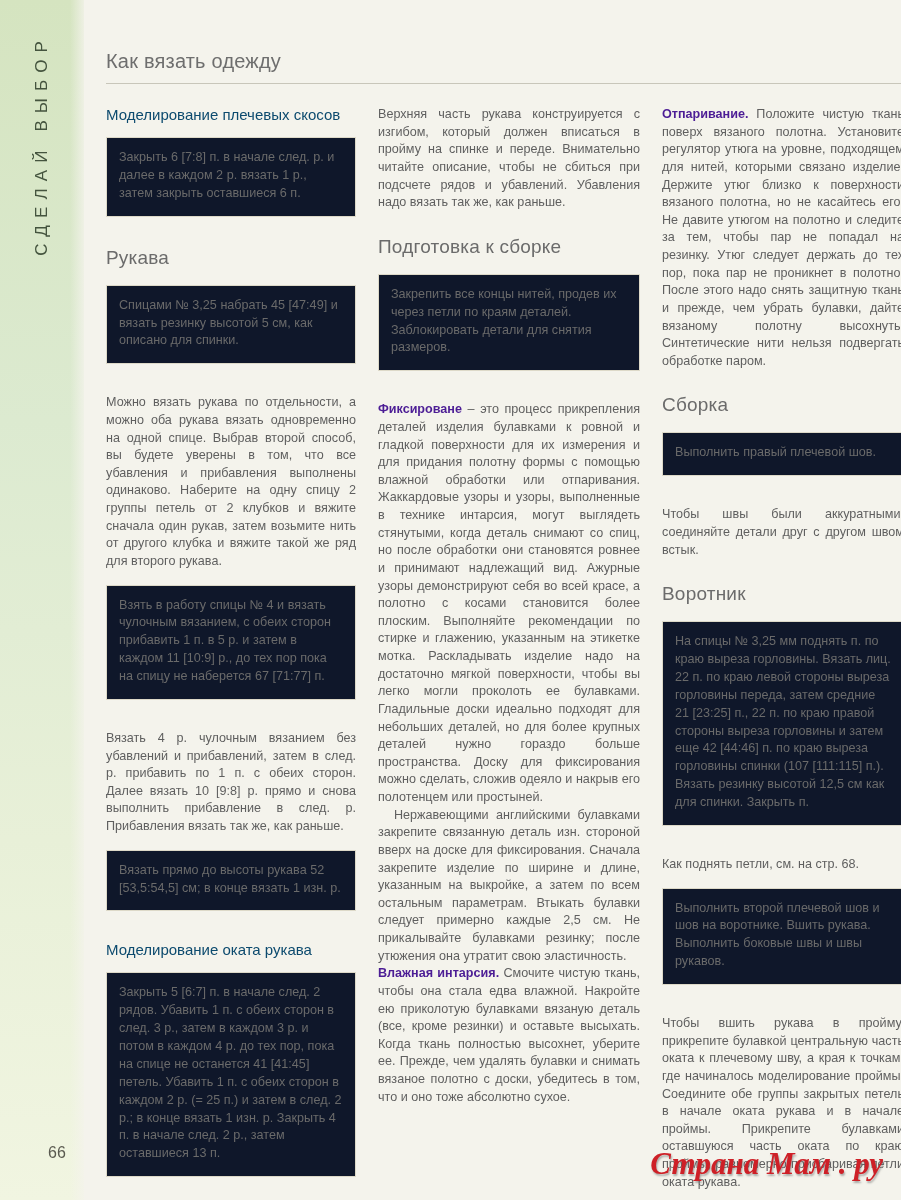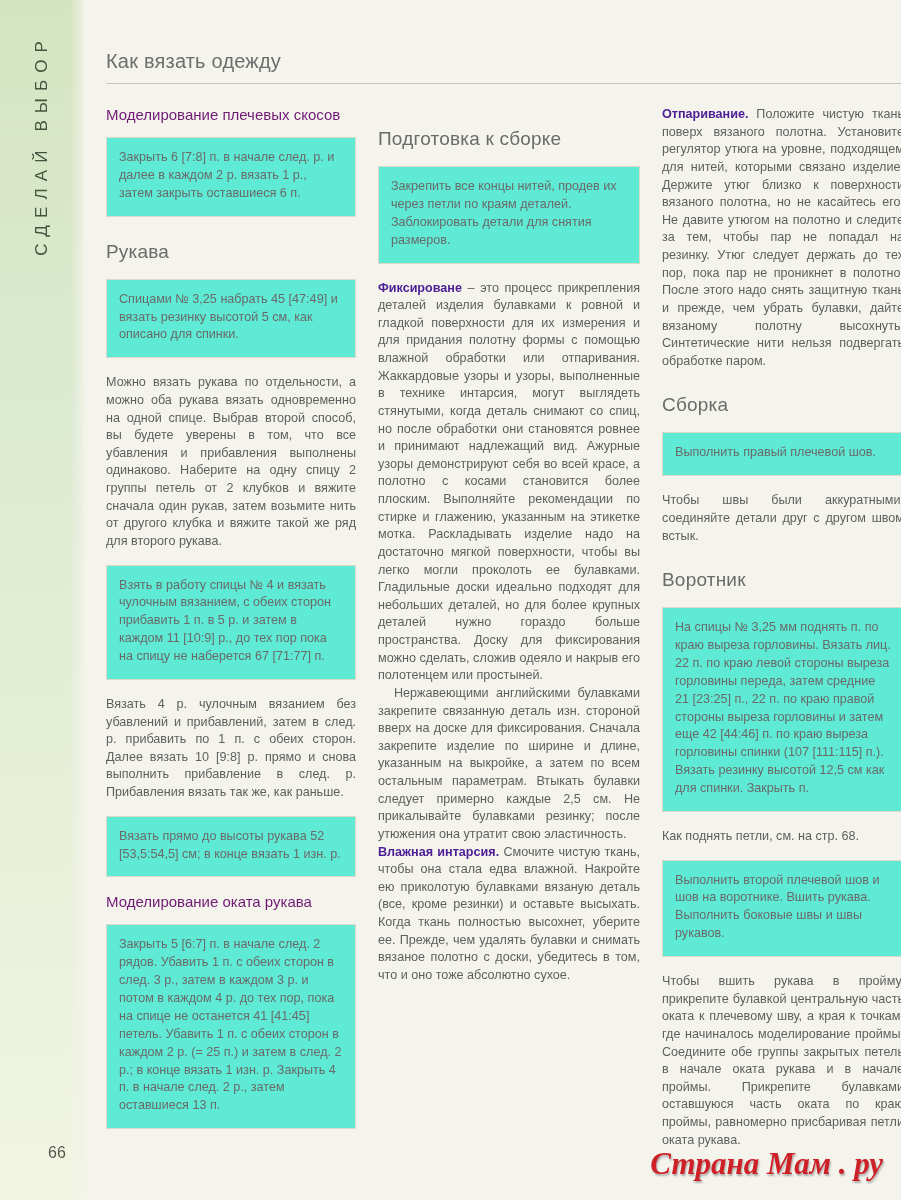--- a/index.html
+++ b/index.html
@@ -66,28 +66,28 @@
   h2.section {
     font-size: 19px;
     font-weight: 400;
     color: #6b6b6b;
     margin: 24px 0 16px 0;
     letter-spacing: 0.2px;
   }
   h3.subhead {
     font-size: 15px;
     font-weight: 400;
-    color: #701a75;
+    color: #0c4a6e;
     margin: 2px 0 14px 0;
   }
   .box {
-    background: #5eead4;
+    background: #0f172a;
     border: 1px solid #ddd9c8;
     padding: 11px 12px 13px 12px;
-    margin-bottom: 16px;
+    margin-bottom: 30px;
     font-size: 12.6px;
     line-height: 1.42;
     color: #6a6a6a;
   }
   p.body {
     font-size: 12.6px;
     line-height: 1.4;
     text-align: justify;
     color: #5f5f5f;
     margin: 2px 0 14px 0;
@@ -150,20 +150,21 @@
         <div class="box">
           <span>Вязать прямо до высоты рукава 52 [53,5:54,5] см; в конце вязать 1 изн. р.</span>
         </div>
         <h3 class="subhead gap-top">Моделирование оката рукава</h3>
         <div class="box">
           <span>Закрыть 5 [6:7] п. в начале след. 2 рядов. Убавить 1 п. с обеих сторон в след. 3 р., затем в каждом 3 р. и потом в каждом 4 р. до тех пор, пока на спице не останется 41 [41:45] петель. Убавить 1 п. с обеих сторон в каждом 2 р. (= 25 п.) и затем в след. 2 р.; в конце вязать 1 изн. р. Закрыть 4 п. в начале след. 2 р., затем оставшиеся 13 п.</span>
         </div>
       </div>
 
       <div class="col2">
+        <p class="body">Верхняя часть рукава конструируется с изгибом, который должен вписаться в пройму на спинке и переде. Внимательно читайте описание, чтобы не сбиться при подсчете рядов и убавлений. Убавления надо вязать так же, как раньше.</p>
         <h2 class="section">Подготовка к сборке</h2>
         <div class="box">
           <span>Закрепить все концы нитей, продев их через петли по краям деталей. Заблокировать детали для снятия размеров.</span>
         </div>
         <p class="body flow"><b class="lead">Фиксироване</b><span> – это процесс прикрепления деталей изделия булавками к ровной и гладкой поверхности для их измерения и для придания полотну формы с помощью влажной обработки или отпаривания. Жаккардовые узоры и узоры, выполненные в технике интарсия, могут выглядеть стянутыми, когда деталь снимают со спиц, но после обработки они становятся ровнее и принимают надлежащий вид. Ажурные узоры демонстрируют себя во всей красе, а полотно с косами становится более плоским. Выполняйте рекомендации по стирке и глажению, указанным на этикетке мотка. Раскладывать изделие надо на достаточно мягкой поверхности, чтобы вы легко могли проколоть ее булавками. Гладильные доски идеально подходят для небольших деталей, но для более крупных деталей нужно гораздо больше пространства. Доску для фиксирования можно сделать, сложив одеяло и накрыв его полотенцем или простыней.</span></p>
         <p class="body flow indent">Нержавеющими английскими булавками закрепите связанную деталь изн. стороной вверх на доске для фиксирования. Сначала закрепите изделие по ширине и длине, указанным на выкройке, а затем по всем остальным параметрам. Втыкать булавки следует примерно каждые 2,5 см. Не прикалывайте булавками резинку; после утюжения она утратит свою эластичность.</p>
         <p class="body flow"><b class="lead">Влажная интарсия.</b><span> Смочите чистую ткань, чтобы она стала едва влажной. Накройте ею приколотую булавками вязаную деталь (все, кроме резинки) и оставьте высыхать. Когда ткань полностью высохнет, уберите ее. Прежде, чем удалять булавки и снимать вязаное полотно с доски, убедитесь в том, что и оно тоже абсолютно сухое.</span></p>
       </div>
 
       <div class="col3">

